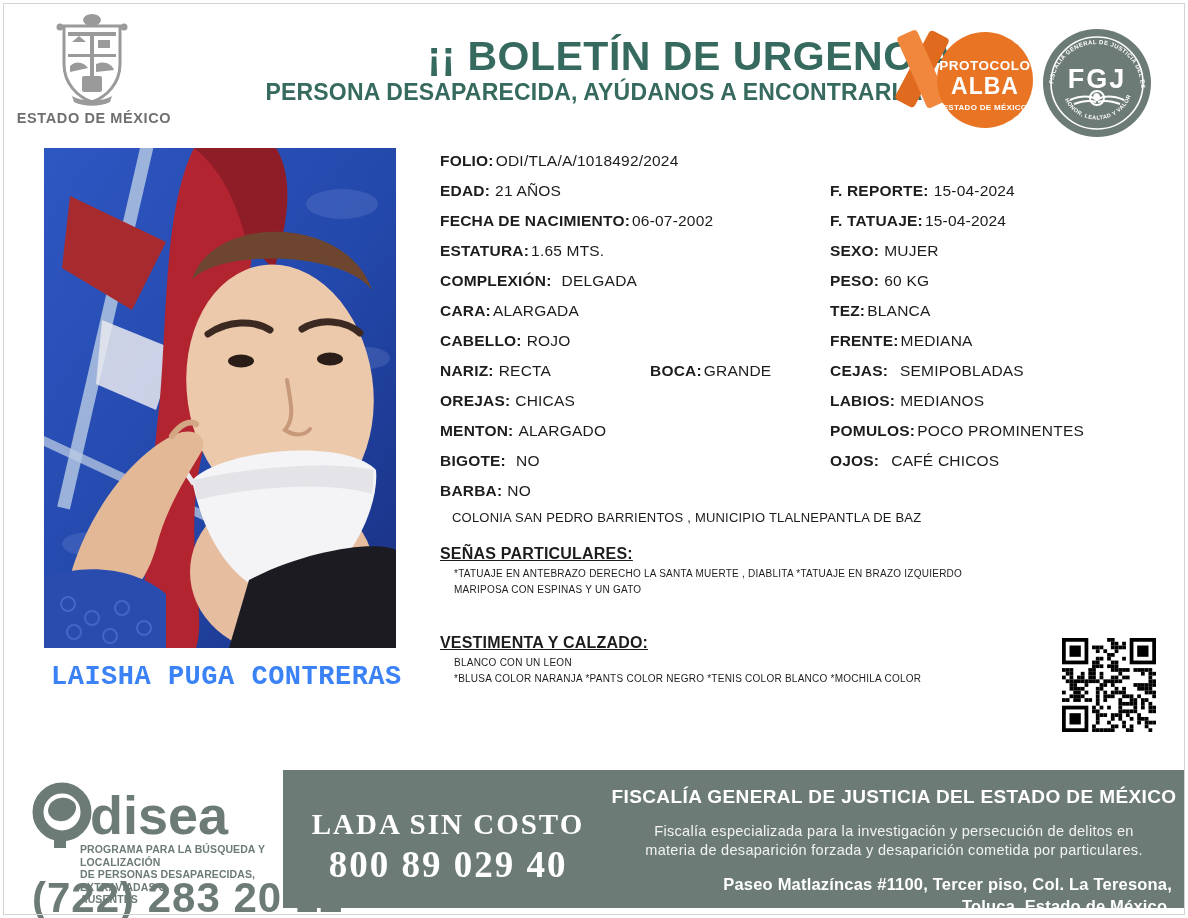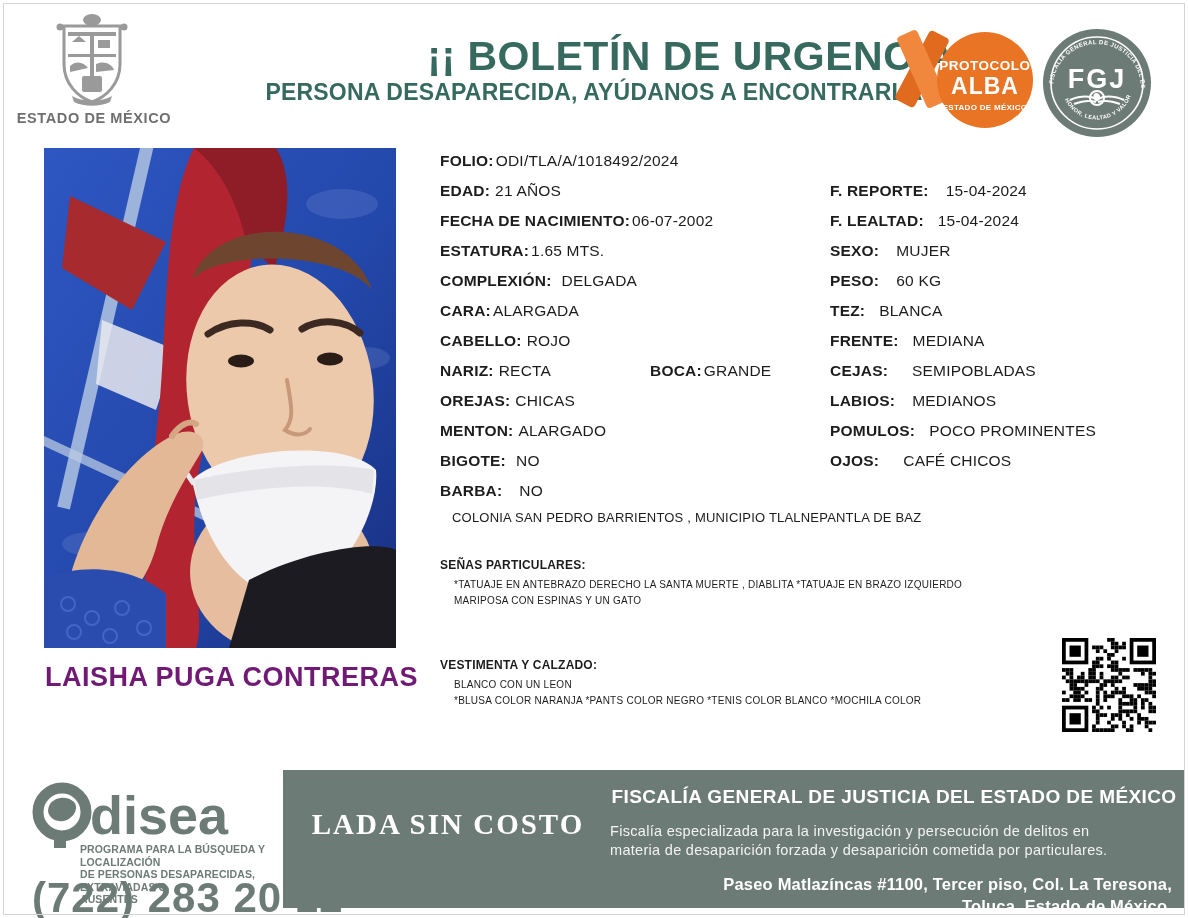--- a/index.html
+++ b/index.html
@@ -28,51 +28,51 @@
 
   
   .photo{position:absolute;left:44px;top:148px;width:352px;height:500px;}
 
   
   .fields{position:absolute;left:440px;top:146px;width:740px;font-size:15.5px;letter-spacing:0.2px;}
   .frow{display:flex;align-items:center;height:30px;white-space:nowrap;}
   .slot-left{width:390px;display:flex;align-items:center;}
   .slot-left.narrow{width:210px;}
   .slot-mid{width:180px;display:flex;align-items:center;}
-  .slot-right{flex:1;display:flex;align-items:center;gap:12px;}
+  .slot-right{flex:1;display:flex;align-items:center;}
   .lbl{font-weight:bold;margin-right:5px;}
   .lbl.tight{margin-right:2px;}
   .addr-line{font-size:13px;padding-left:12px;height:22px;display:flex;align-items:center;letter-spacing:0.2px;}
-  .sec-head{font-size:12px;font-weight:bold;letter-spacing:0.2px;margin-top:25px;height:24px;display:flex;align-items:center;}
+  .sec-head{font-size:16px;font-weight:bold;letter-spacing:0.2px;margin-top:14px;height:24px;display:flex;align-items:center;text-decoration:underline;}
   .sec-line{font-size:10px;letter-spacing:0.25px;padding-left:14px;line-height:16px;}
   .gap{height:19px;}
 
   
   .person-name{
-    position:absolute;left:45px;top:662px;font-size:27px;font-weight:bold;letter-spacing:0.5px;color:#701a75;
+    position:absolute;left:51px;top:662px;font-size:27px;font-weight:bold;letter-spacing:0.5px;color:#3b82f6;font-family:Liberation Mono, monospace;
   }
   .qr{position:absolute;left:1062px;top:638px;width:94px;height:94px;}
 
   
   .footer-band{position:absolute;left:283px;top:770px;width:901px;height:138px;background:#6D7B76;}
   .odisea{position:absolute;left:28px;top:782px;width:250px;height:66px;}
   .odisea-desc{
     position:absolute;left:80px;top:843px;width:210px;
     font-size:10.5px;font-weight:bold;color:#6D7B76;line-height:12.5px;letter-spacing:0.1px;
   }
   .odisea-phone{
     position:absolute;left:32px;top:874px;width:250px;
     font-size:42px;font-weight:bold;color:#6D7B76;letter-spacing:1px;white-space:nowrap;
   }
   .lada{position:absolute;left:300px;top:808px;width:296px;text-align:center;color:#ffffff;font-family:Liberation Serif, serif;}
   .lada-label{font-size:29px;font-weight:bold;letter-spacing:2px;white-space:nowrap;}
   .lada-number{font-size:37px;font-weight:bold;letter-spacing:2px;margin-top:2px;white-space:nowrap;}
   .fgj-block{position:absolute;left:610px;top:786px;width:568px;color:#ffffff;}
   .fgj-title{font-size:19px;font-weight:bold;text-align:center;letter-spacing:0.4px;white-space:nowrap;}
-  .fgj-desc{font-size:14.5px;margin-top:14px;line-height:19px;color:#f2f3f2;letter-spacing:0.3px;}
+  .fgj-desc{font-size:14.5px;text-align:center;margin-top:14px;line-height:19px;color:#f2f3f2;letter-spacing:0.3px;}
   .fgj-addr{font-size:16.5px;font-weight:bold;text-align:right;margin-top:13px;line-height:22px;padding-right:6px;letter-spacing:0.2px;}
 </style>
 </head>
 <body>
 
 <div class="frame"></div>
 
 <svg class="seal" viewBox="0 0 100 100">
   <g fill="none" stroke="#9a9a9a" stroke-width="3">
     <path d="M22 16 L78 16 L78 54 C78 74 64 87 50 92 C36 87 22 74 22 54 Z"></path>
@@ -198,21 +198,21 @@
         <span class="lbl">F. REPORTE:</span>
         <span>15-04-2024</span>
       </span>
   </div>
   <div class="frow">
     <span class="slot-left">
         <span class="lbl tight">FECHA DE NACIMIENTO:</span>
         <span>06-07-2002</span>
       </span>
     <span class="slot-right">
-        <span class="lbl tight">F. LEALTAD:</span>
+        <span class="lbl tight">F. TATUAJE:</span>
         <span>15-04-2024</span>
       </span>
   </div>
   <div class="frow">
     <span class="slot-left">
         <span class="lbl tight">ESTATURA:</span>
         <span>1.65 MTS.</span>
       </span>
     <span class="slot-right">
         <span class="lbl">SEXO:</span>
@@ -544,20 +544,21 @@
 </svg>
 <div class="odisea-desc">
   <div>PROGRAMA PARA LA BÚSQUEDA Y LOCALIZACIÓN</div>
   <div>DE PERSONAS DESAPARECIDAS, EXTRAVIADAS  O</div>
   <div>AUSENTES</div>
 </div>
 <div class="odisea-phone">(722) 283 20 12</div>
 
 <div class="lada">
   <div class="lada-label">LADA SIN COSTO</div>
+  <div class="lada-number">800 89 029 40</div>
 </div>
 
 <div class="fgj-block">
   <div class="fgj-title">FISCALÍA GENERAL DE JUSTICIA DEL ESTADO DE MÉXICO</div>
   <div class="fgj-desc">
     <div>Fiscalía especializada para la investigación y persecución de delitos en</div>
     <div>materia de desaparición forzada y desaparición cometida por particulares.</div>
   </div>
   <div class="fgj-addr">
     <div>Paseo Matlazíncas #1100, Tercer piso, Col. La Teresona,</div>

